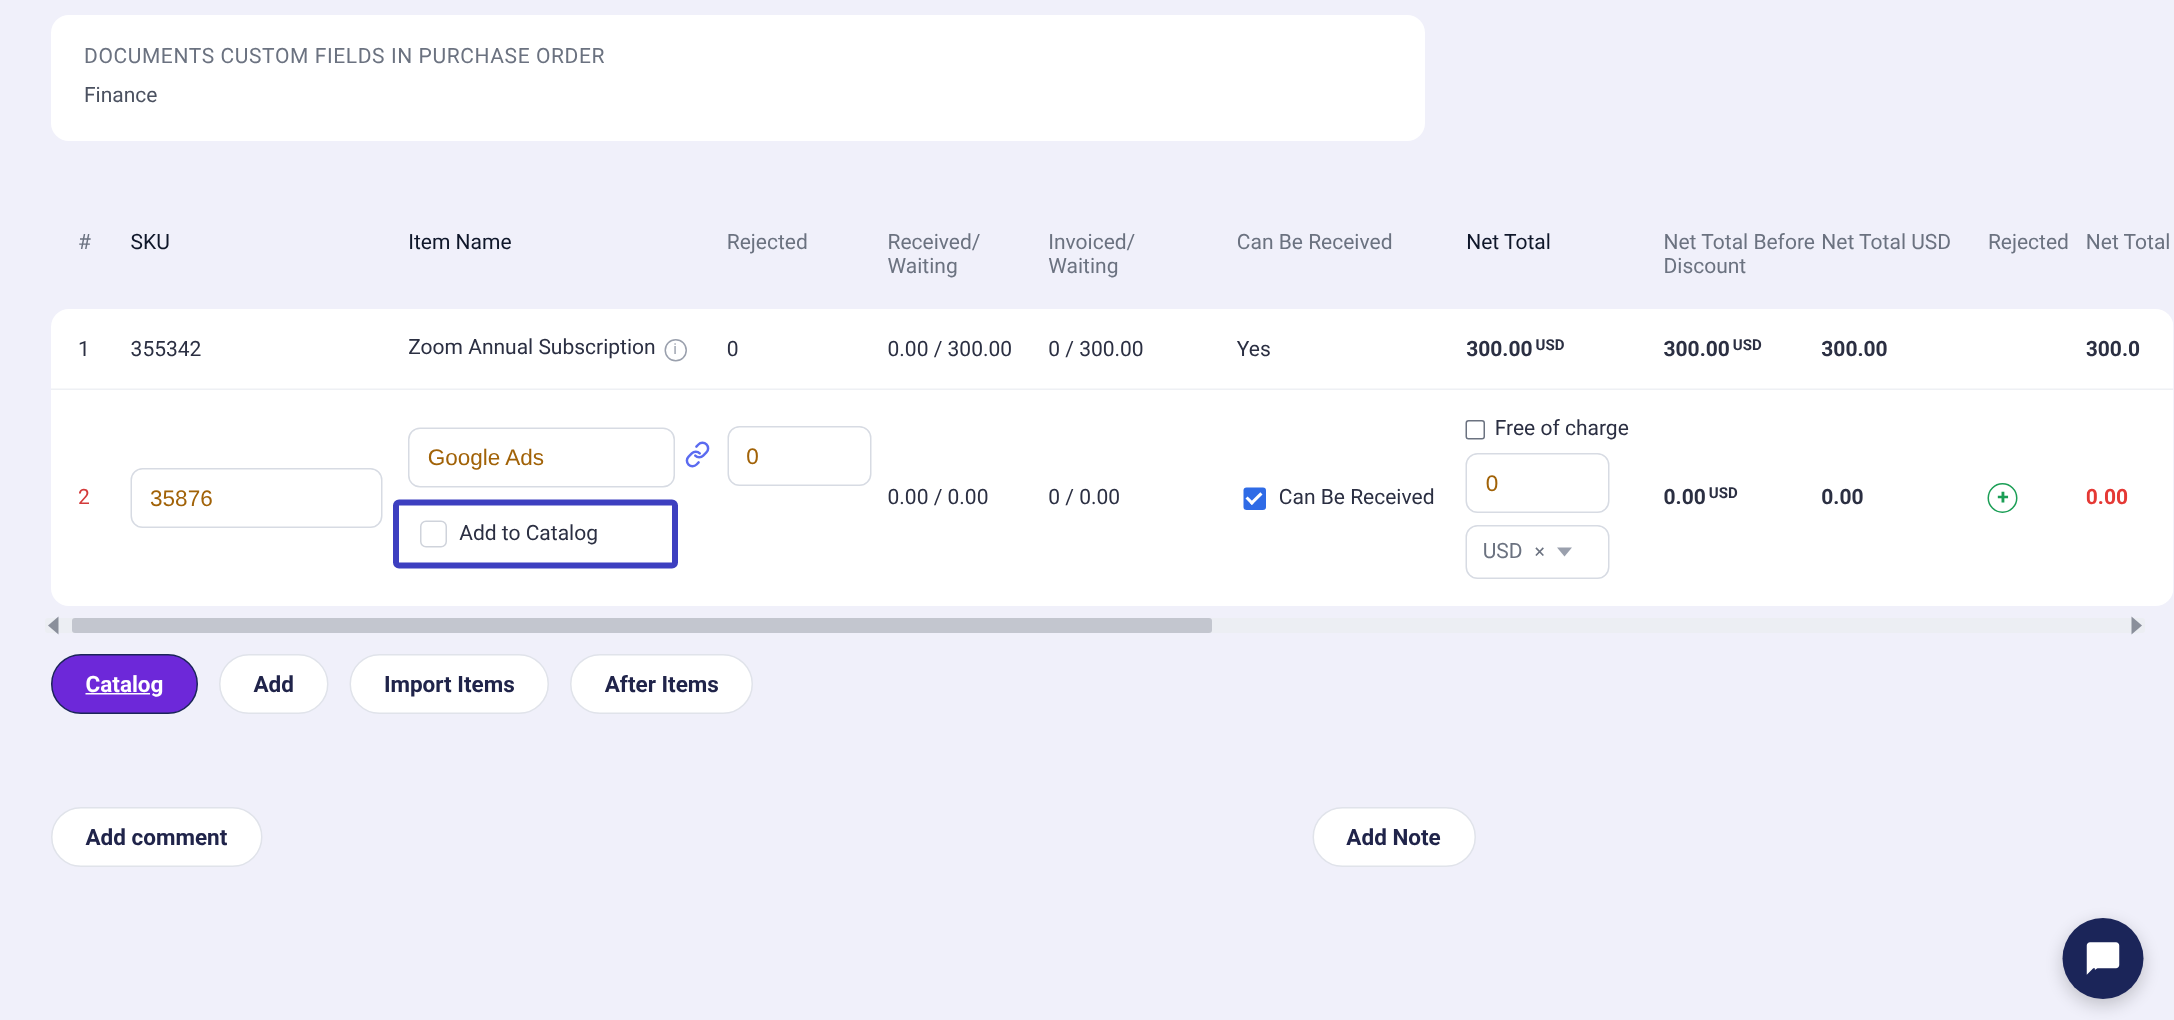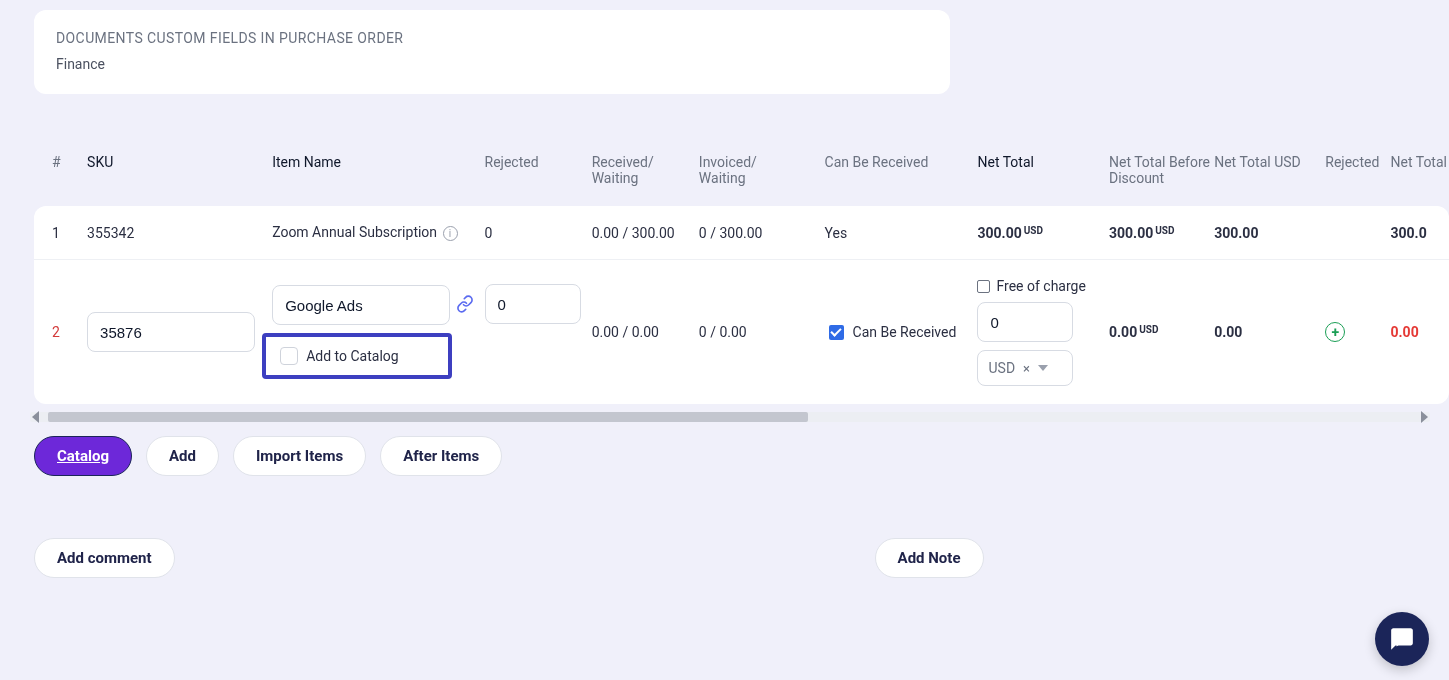--- a/index.html
+++ b/index.html
@@ -89,21 +89,21 @@
   .currency-sup { font-size: 10px; font-weight: 700; margin-left: 2px; color: #2b2f42; position: relative; top: -4px; }
   .row-num-red { color: #d33a3a; }
   .red-val { color: #e53935; }
 
   .input-text {
     border: 1px solid #d7dbe3;
     border-radius: 8px;
     height: 40px;
     padding: 0 12px;
     font-size: 15px;
-    color: #0f172a;
+    color: #a16207;
     background: #fff;
   }
   .sku-input { width: 168px; }
   .name-input { width: 178px; }
   .rej-input { width: 96px; }
   .net-input { width: 96px; }
 
   .name-stack { display: flex; flex-direction: column; gap: 8px; width: 218px; }
   .name-line { display: flex; align-items: center; gap: 6px; }
   .link-icon-svg { width: 18px; height: 18px; }

